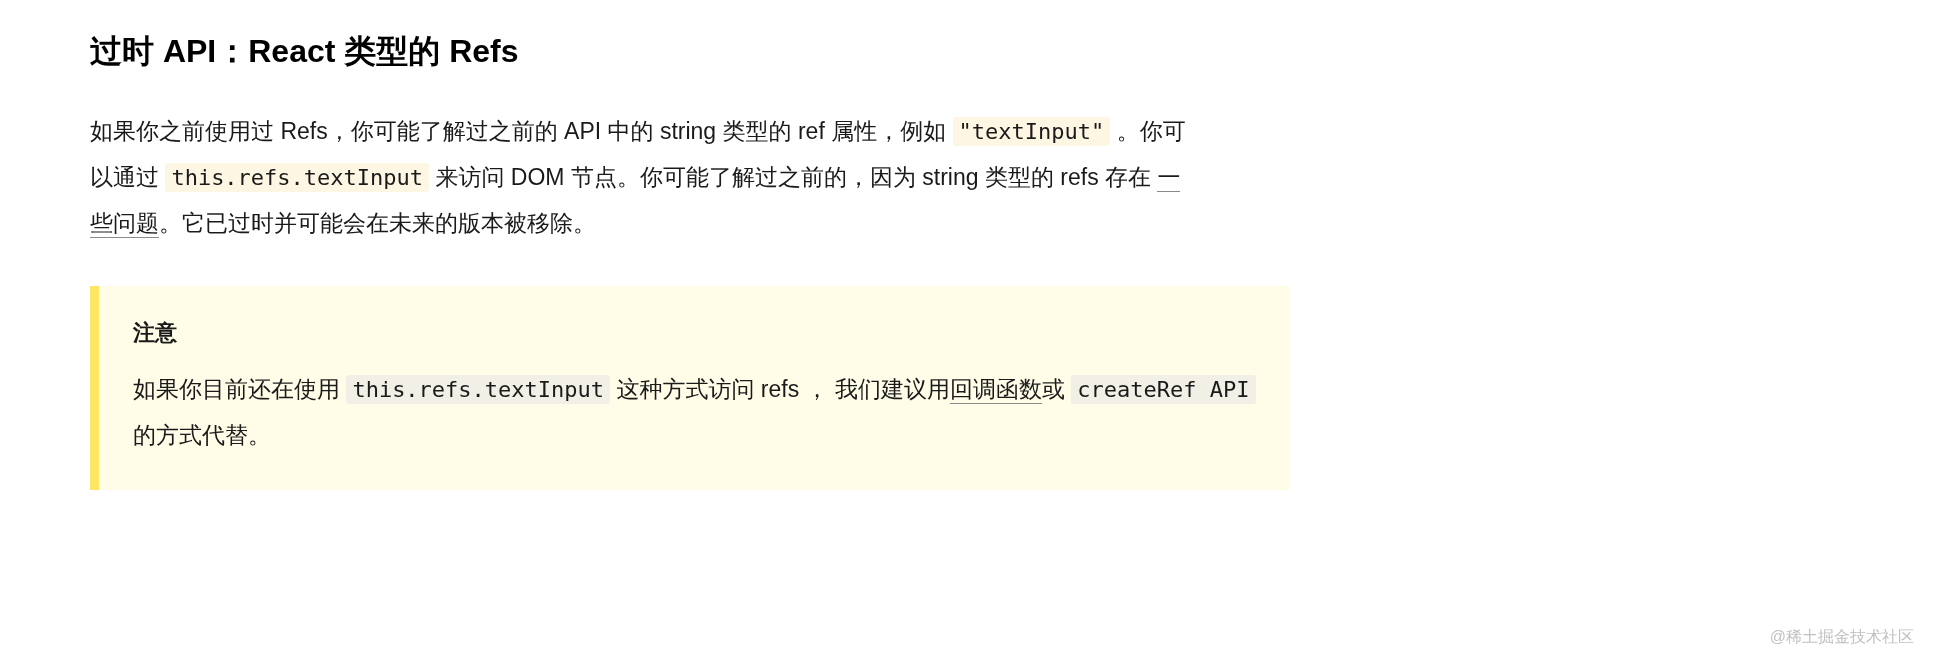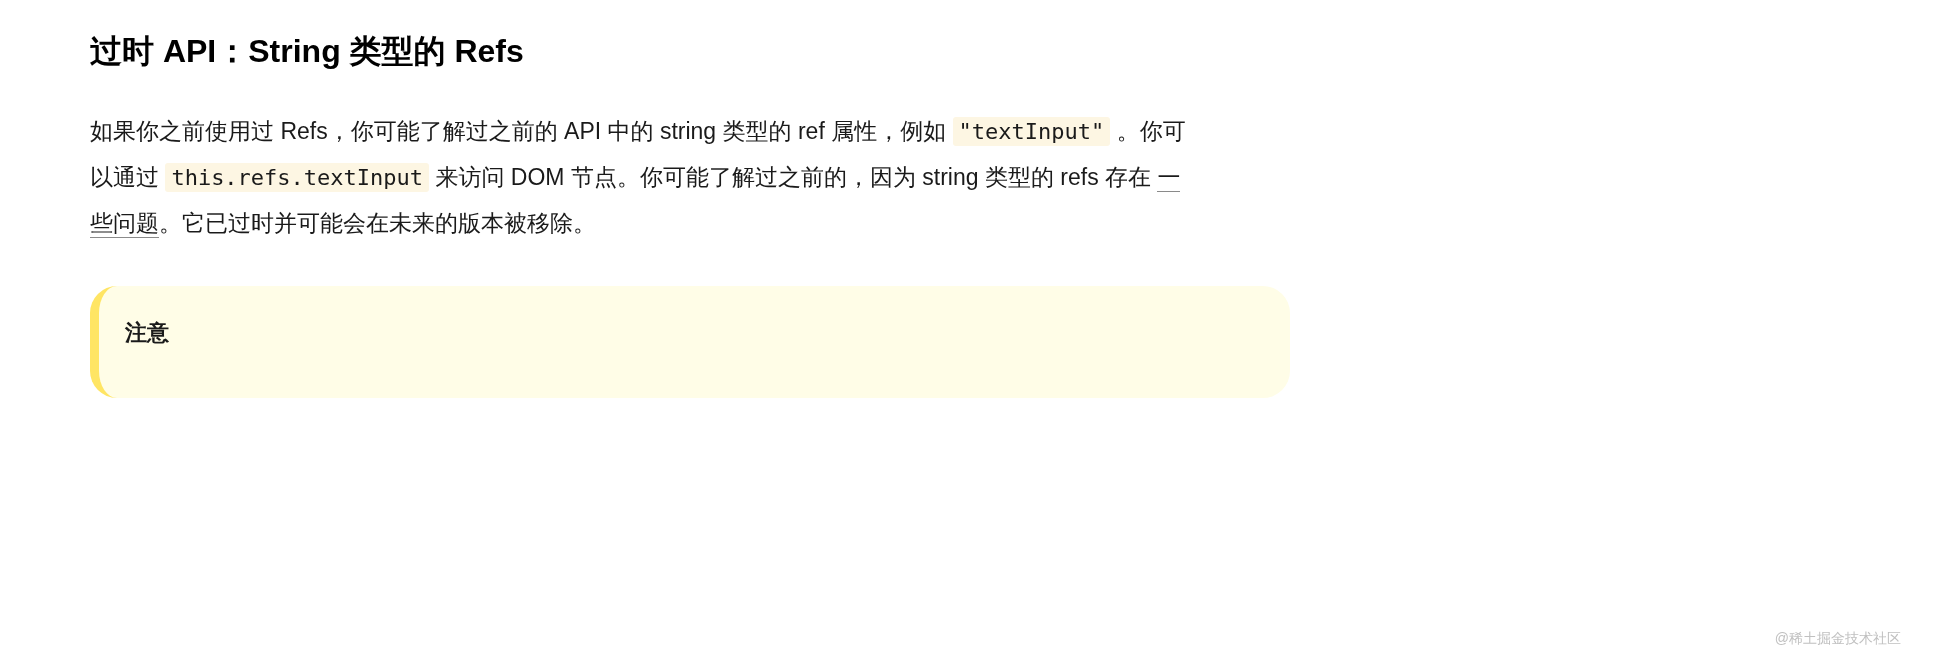--- a/index.html
+++ b/index.html
@@ -37,52 +37,54 @@
     }
     a {
       color: #1a1a1a;
       text-decoration: none;
       border-bottom: 1px solid #8a8a8a;
       padding-bottom: 1px;
     }
     .callout {
       background: #fffde7;
       border-left: 9px solid #ffe564;
-      padding: 32px 26px;
+      padding: 32px 34px;
       max-width: 1200px;
-      border-radius: 27px;
     }
     .callout-title {
       font-size: 22px;
       font-weight: 700;
       margin-bottom: 18px;
       color: #1a1a1a;
     }
     .callout-body {
       font-size: 23px;
       line-height: 2.0;
       color: #1a1a1a;
     }
     .callout code {
       background: #f2f0e6;
     }
     .watermark {
       position: fixed;
       bottom: 12px;
-      right: 33px;
-      font-size: 14px;
+      right: 20px;
+      font-size: 16px;
       color: #c0c0c0;
     }
   </style>
 </head>
 <body>
 
-<h2>过时 API：String 类型的 Refs</h2>
+<h2>过时 API：React 类型的 Refs</h2>
 
 <p class="paragraph">
   <span>如果你之前使用过 Refs，你可能了解过之前的 API 中的 string 类型的 ref 属性，例如 </span><code>"textInput"</code><span> 。你可以通过 </span><code>this.refs.textInput</code><span> 来访问 DOM 节点。你可能了解过之前的，因为 string 类型的 refs 存在 </span><a href="#">一些问题</a><span>。它已过时并可能会在未来的版本被移除。</span>
 </p>
 
 <div class="callout">
   <div class="callout-title">注意</div>
+  <div class="callout-body">
+    <span>如果你目前还在使用 </span><code>this.refs.textInput</code><span> 这种方式访问 refs ， 我们建议用</span><a href="#">回调函数</a><span>或 </span><code>createRef API</code><span> 的方式代替。</span>
+  </div>
 </div>
 
 <div class="watermark">@稀土掘金技术社区</div>
 
 </body></html>

